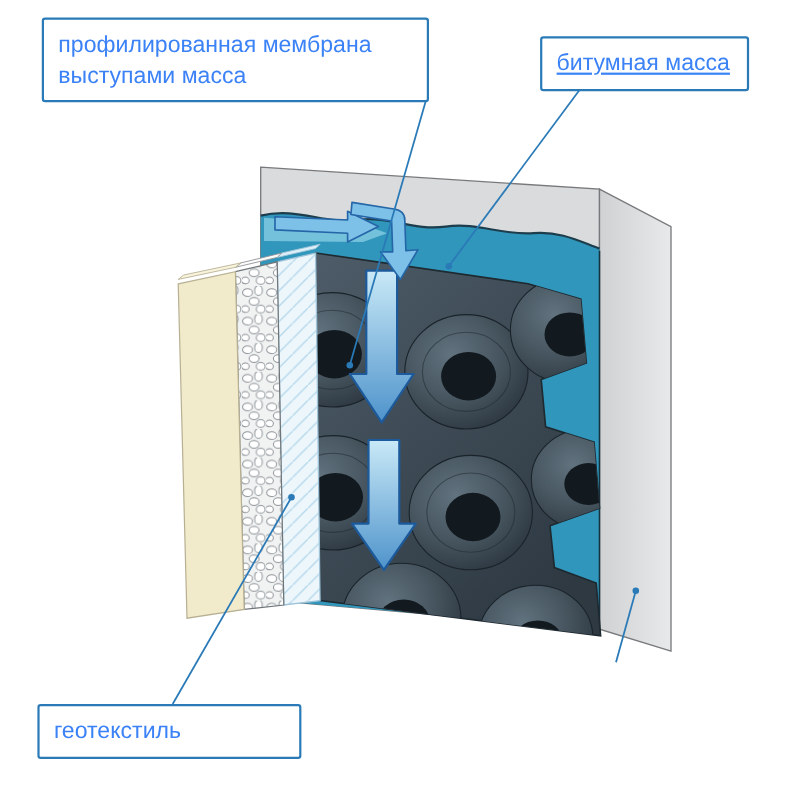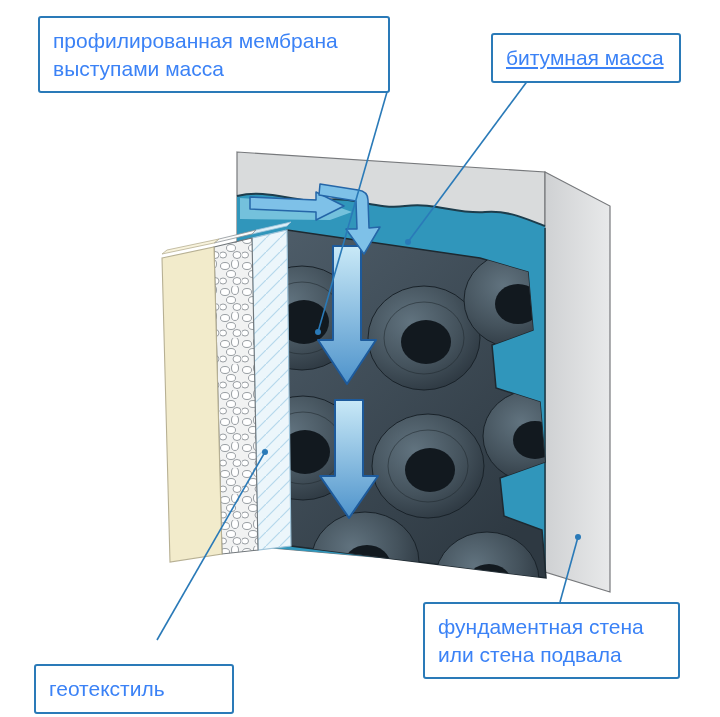--- a/index.html
+++ b/index.html
@@ -10,21 +10,21 @@
   .stage svg{position:absolute;left:0;top:0;}
   .callout{
     position:absolute;box-sizing:border-box;background:#ffffff;
     border:2px solid #2a7ab8;border-radius:3px;
     padding:9px 13px;font-size:21px;line-height:1.32;color:#3b82f6;
     white-space:nowrap;z-index:2;
   }
   .callout .ln{display:block;}
   #callout-membrane{left:38px;top:16px;width:352px;}
   #callout-bitumen{left:491px;top:33px;width:190px;text-decoration:underline;}
-  #callout-geotextile{left:34px;top:664px;width:200px;}
+  #callout-geotextile{left:34px;top:640px;width:240px;}
   #callout-wall{left:423px;top:602px;width:257px;}
 </style>
 </head>
 <body>
 
 <div class="stage">
 
   <svg width="720" height="717" viewBox="0 0 720 717">
     <defs>
       <linearGradient id="membraneGrad" x1="0" y1="0" x2="0.7" y2="1">
@@ -160,18 +160,14 @@
   </div>
 
   <div class="callout" id="callout-bitumen">
     <span class="ln">битумная масса</span>
   </div>
 
   <div class="callout" id="callout-geotextile">
     <span class="ln">геотекстиль</span>
   </div>
 
-  <div class="callout" id="callout-wall">
-    <span class="ln">фундаментная стена</span>
-    <span class="ln">или стена подвала</span>
-  </div>
 
 </div>
 
 </body></html>

